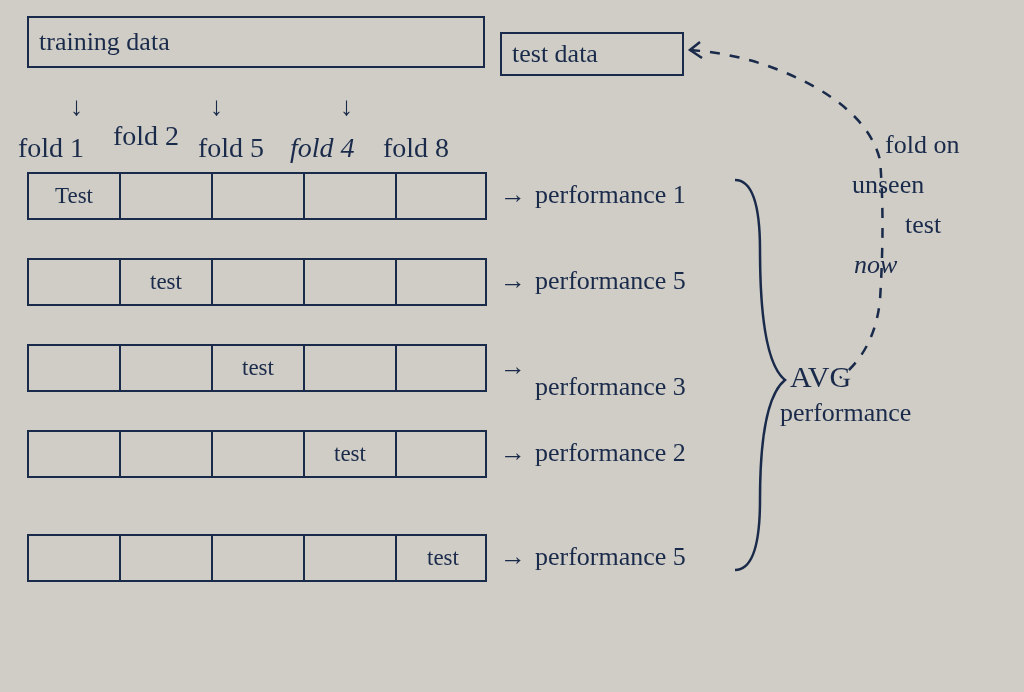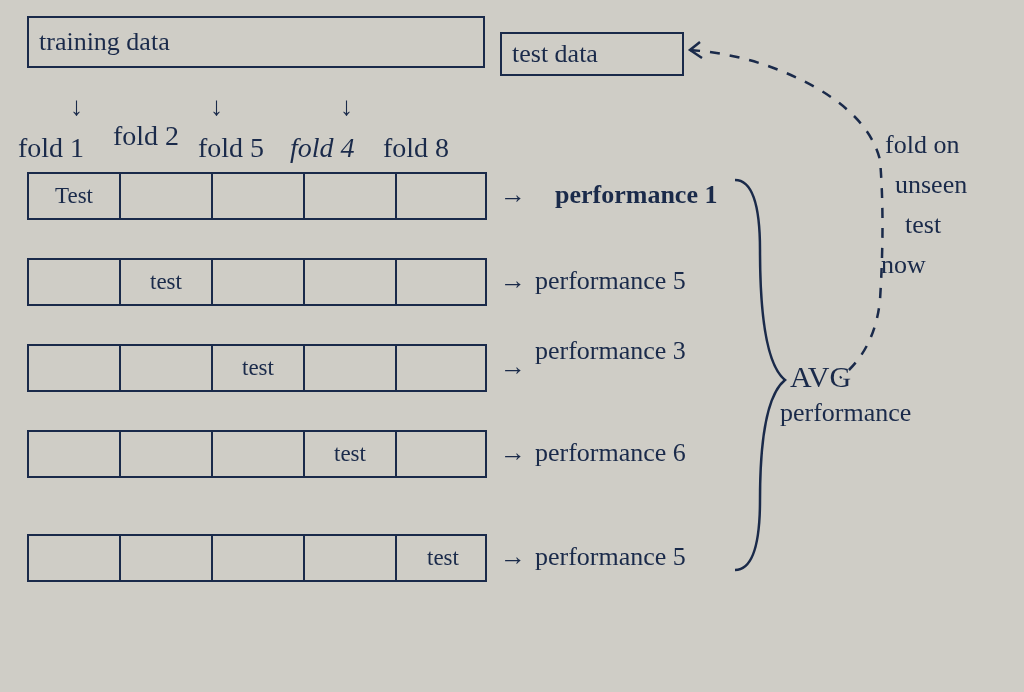--- a/index.html
+++ b/index.html
@@ -66,69 +66,69 @@
 <div class="label small" style="left:383px;top:132px;">fold 8</div>
 
 <div class="fold-row" style="left:27px;top:172px;width:460px;height:48px;">
   <div class="fold-cell" style="left:0;width:92px;">Test</div>
   <div class="fold-cell" style="left:92px;width:92px;"></div>
   <div class="fold-cell" style="left:184px;width:92px;"></div>
   <div class="fold-cell" style="left:276px;width:92px;"></div>
   <div class="fold-cell" style="left:368px;width:92px;"></div>
 </div>
 <div class="arrow" style="left:500px;top:180px;">→</div>
-<div class="label" style="left:555px;top:180px;font-weight:bold;">performance 1</div>
+<div class="label" style="left:535px;top:180px;">performance 1</div>
 
 <div class="fold-row" style="left:27px;top:258px;width:460px;height:48px;">
   <div class="fold-cell" style="left:0;width:92px;"></div>
   <div class="fold-cell" style="left:92px;width:92px;">test</div>
   <div class="fold-cell" style="left:184px;width:92px;"></div>
   <div class="fold-cell" style="left:276px;width:92px;"></div>
   <div class="fold-cell" style="left:368px;width:92px;"></div>
 </div>
 <div class="arrow" style="left:500px;top:266px;">→</div>
 <div class="label" style="left:535px;top:266px;">performance 5</div>
 
 <div class="fold-row" style="left:27px;top:344px;width:460px;height:48px;">
   <div class="fold-cell" style="left:0;width:92px;"></div>
   <div class="fold-cell" style="left:92px;width:92px;"></div>
   <div class="fold-cell" style="left:184px;width:92px;">test</div>
   <div class="fold-cell" style="left:276px;width:92px;"></div>
   <div class="fold-cell" style="left:368px;width:92px;"></div>
 </div>
 <div class="arrow" style="left:500px;top:352px;">→</div>
-<div class="label" style="left:535px;top:336px;">performance 3</div>
+<div class="label" style="left:535px;top:372px;">performance 3</div>
 
 <div class="fold-row" style="left:27px;top:430px;width:460px;height:48px;">
   <div class="fold-cell" style="left:0;width:92px;"></div>
   <div class="fold-cell" style="left:92px;width:92px;"></div>
   <div class="fold-cell" style="left:184px;width:92px;"></div>
   <div class="fold-cell" style="left:276px;width:92px;">test</div>
   <div class="fold-cell" style="left:368px;width:92px;"></div>
 </div>
 <div class="arrow" style="left:500px;top:438px;">→</div>
-<div class="label" style="left:535px;top:438px;">performance 6</div>
+<div class="label" style="left:535px;top:438px;">performance 2</div>
 
 <div class="fold-row" style="left:27px;top:534px;width:460px;height:48px;">
   <div class="fold-cell" style="left:0;width:92px;"></div>
   <div class="fold-cell" style="left:92px;width:92px;"></div>
   <div class="fold-cell" style="left:184px;width:92px;"></div>
   <div class="fold-cell" style="left:276px;width:92px;"></div>
   <div class="fold-cell" style="left:368px;width:92px;">test</div>
 </div>
 <div class="arrow" style="left:500px;top:542px;">→</div>
 <div class="label" style="left:535px;top:542px;font-family:Liberation Serif, serif;">performance 5</div>
 
 <div class="label" style="left:790px;top:360px;font-size:30px;">AVG</div>
 <div class="label" style="left:780px;top:398px;">performance</div>
 
 <div class="label" style="left:885px;top:130px;">fold on</div>
-<div class="label" style="left:895px;top:170px;">unseen</div>
+<div class="label" style="left:852px;top:170px;">unseen</div>
 <div class="label" style="left:905px;top:210px;">test</div>
-<div class="label" style="left:881px;top:250px;">now</div>
+<div class="label" style="left:854px;top:250px;font-style:italic;">now</div>
 
 <svg width="1024" height="692">
 
   <path d="M735 180
            Q760 180 760 250
            Q760 360 785 380
            Q760 400 760 500
            Q760 570 735 570" stroke="#1a2a4a" stroke-width="2.5" fill="none"></path>
 
   <path d="M690 50

